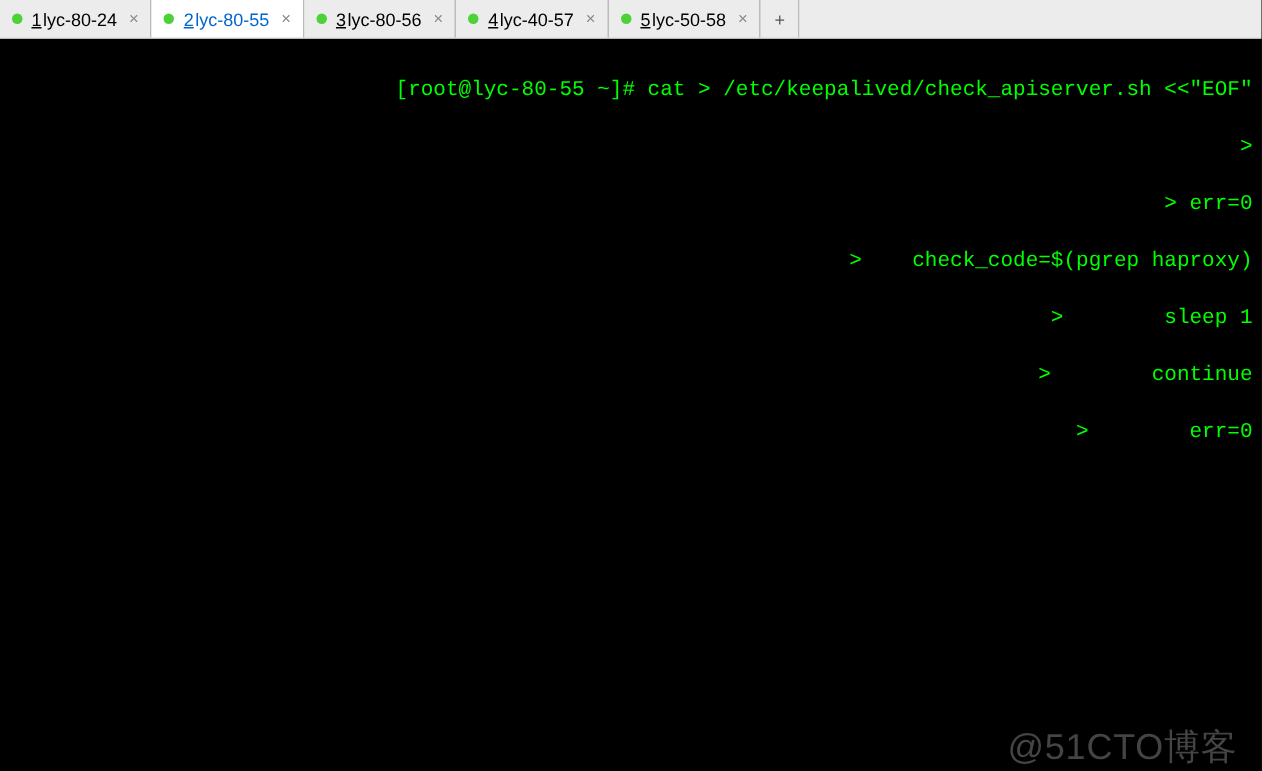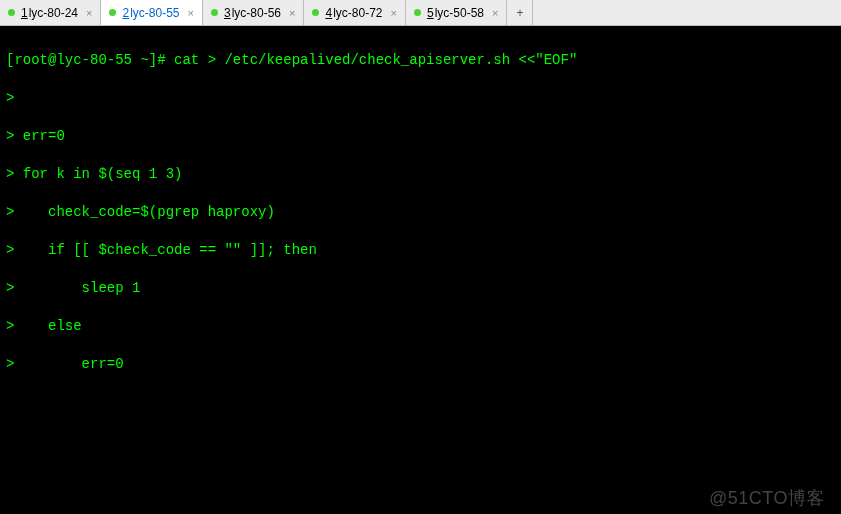--- a/index.html
+++ b/index.html
@@ -72,25 +72,25 @@
     position: relative;
   }
   .prompt-bracket { color: #00ff00; }
   .cmd { color: #00ff00; }
   .watermark {
     position: absolute;
     right: 16px;
     bottom: 6px;
     color: #555;
     font-family: Arial, sans-serif;
-    font-size: 18px;
+    font-size: 24px;
     letter-spacing: 0.5px;
     opacity: 0.8;
   }
-  .line { display: block; }
+  .line { display: block; text-align: right; }
 </style>
 </head>
 <body>
 
 <div class="tab-bar">
   <div class="tab">
     <span class="dot"></span>
     <span class="under">1</span>
     <span> <span>lyc-80-24</span></span>
     <span class="close">×</span>
@@ -103,44 +103,42 @@
   </div>
   <div class="tab">
     <span class="dot"></span>
     <span class="under">3</span>
     <span> <span>lyc-80-56</span></span>
     <span class="close">×</span>
   </div>
   <div class="tab">
     <span class="dot"></span>
     <span class="under">4</span>
-    <span> <span>lyc-80-72</span></span>
+    <span> <span>lyc-40-57</span></span>
     <span class="close">×</span>
   </div>
   <div class="tab">
     <span class="dot"></span>
     <span class="under">5</span>
     <span> <span>lyc-50-58</span></span>
     <span class="close">×</span>
   </div>
   <div class="add-tab">
       <span>+</span>
     </div>
   <div class="tab-rest"></div>
 </div>
 
 <div class="terminal">
 <span class="line"><span class="prompt-bracket">[root@lyc-80-55 ~]# </span><span class="cmd">cat &gt; /etc/keepalived/check_apiserver.sh &lt;&lt;"EOF"</span></span>
 <span class="line">&gt;</span>
 <span class="line">&gt; err=0</span>
-<span class="line">&gt; for k in $(seq 1 3)</span>
 <span class="line">&gt;    check_code=$(pgrep haproxy)</span>
-<span class="line">&gt;    if [[ $check_code == "" ]]; then</span>
 <span class="line">&gt;        sleep 1</span>
-<span class="line">&gt;    else</span>
+<span class="line">&gt;        continue</span>
 <span class="line">&gt;        err=0</span>
 
 
 
 
 
 
 
 
 

